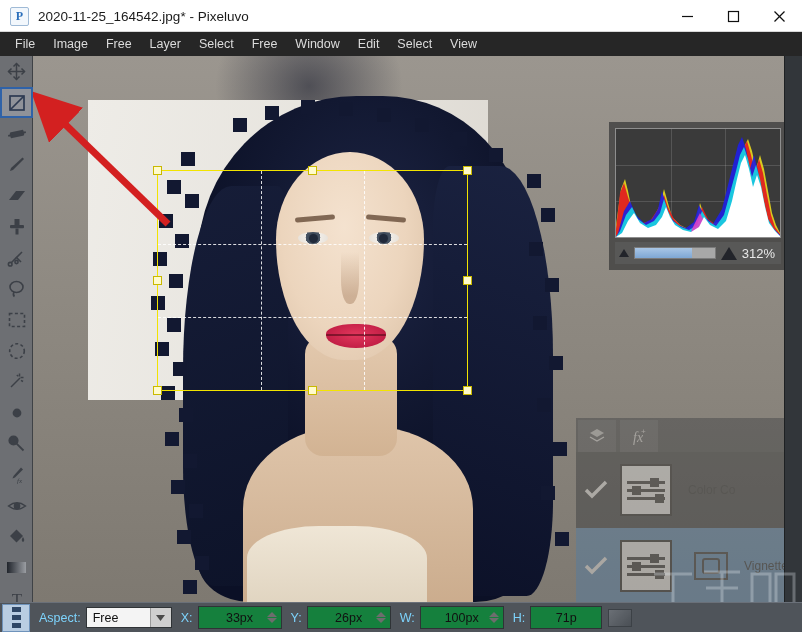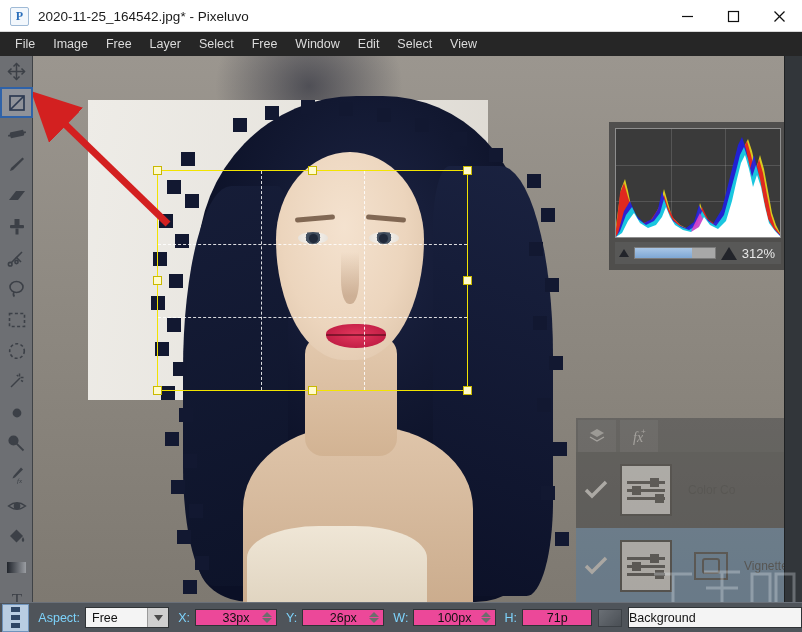--- a/index.html
+++ b/index.html
@@ -144,21 +144,21 @@
      padding-left:2px;gap:0;}
   .sb-grip{width:28px;height:28px;background:#b9cde2;box-shadow:inset 0 0 0 1px #6f93bb;
      display:flex;flex-direction:column;align-items:center;justify-content:center;gap:3px;}
   .sb-grip i{display:block;width:9px;height:5px;background:#2f4766;}
   .sb-label{font-size:12.5px;color:#7dd3fc;margin:0 5px 0 9px;white-space:nowrap;}
   .sb-select{position:relative;height:21px;background:#f4f4f4;border:1px solid #2f3336;
      box-sizing:border-box;display:flex;align-items:center;font-size:12.5px;color:#111;}
   .sb-select .txt{padding:0 6px;}
   .sb-arrowbtn{position:absolute;right:0;top:0;bottom:0;width:20px;background:#cfcfcf;
      border-left:1px solid #9a9a9a;display:flex;align-items:center;justify-content:center;}
-  .sb-num{position:relative;width:84px;height:17px;background:#ec4899;border:1px solid #2f3336;
+  .sb-num{position:relative;width:84px;height:23px;background:#15803d;border:1px solid #2f3336;
      box-sizing:border-box;display:flex;align-items:center;justify-content:center;
      font-size:12.5px;color:#111;}
   .sb-spin{position:absolute;right:2px;top:0;bottom:0;width:14px;display:flex;flex-direction:column;
      align-items:center;justify-content:center;gap:1px;}
   .sp-up{width:0;height:0;border-left:5px solid transparent;border-right:5px solid transparent;
      border-bottom:5px solid #6d6d6d;}
   .sp-dn{width:0;height:0;border-left:5px solid transparent;border-right:5px solid transparent;
      border-top:5px solid #6d6d6d;}
   .sb-swatch{width:24px;height:18px;margin:0 6px;background:linear-gradient(135deg,#6e7379,#4a4f55);
      border:1px solid #3a3f44;box-sizing:border-box;opacity:.9;}
@@ -649,18 +649,15 @@
         </span>
     </div>
 
     <div class="sb-label">H:</div>
     <div class="sb-num" style="width:72px;">
       <span>71p</span>
     </div>
 
     <div class="sb-swatch"></div>
 
-    <div class="sb-layername">
-      <span class="txt">Background</span>
-    </div>
   </div>
 
 </div>
 
 </body></html>

